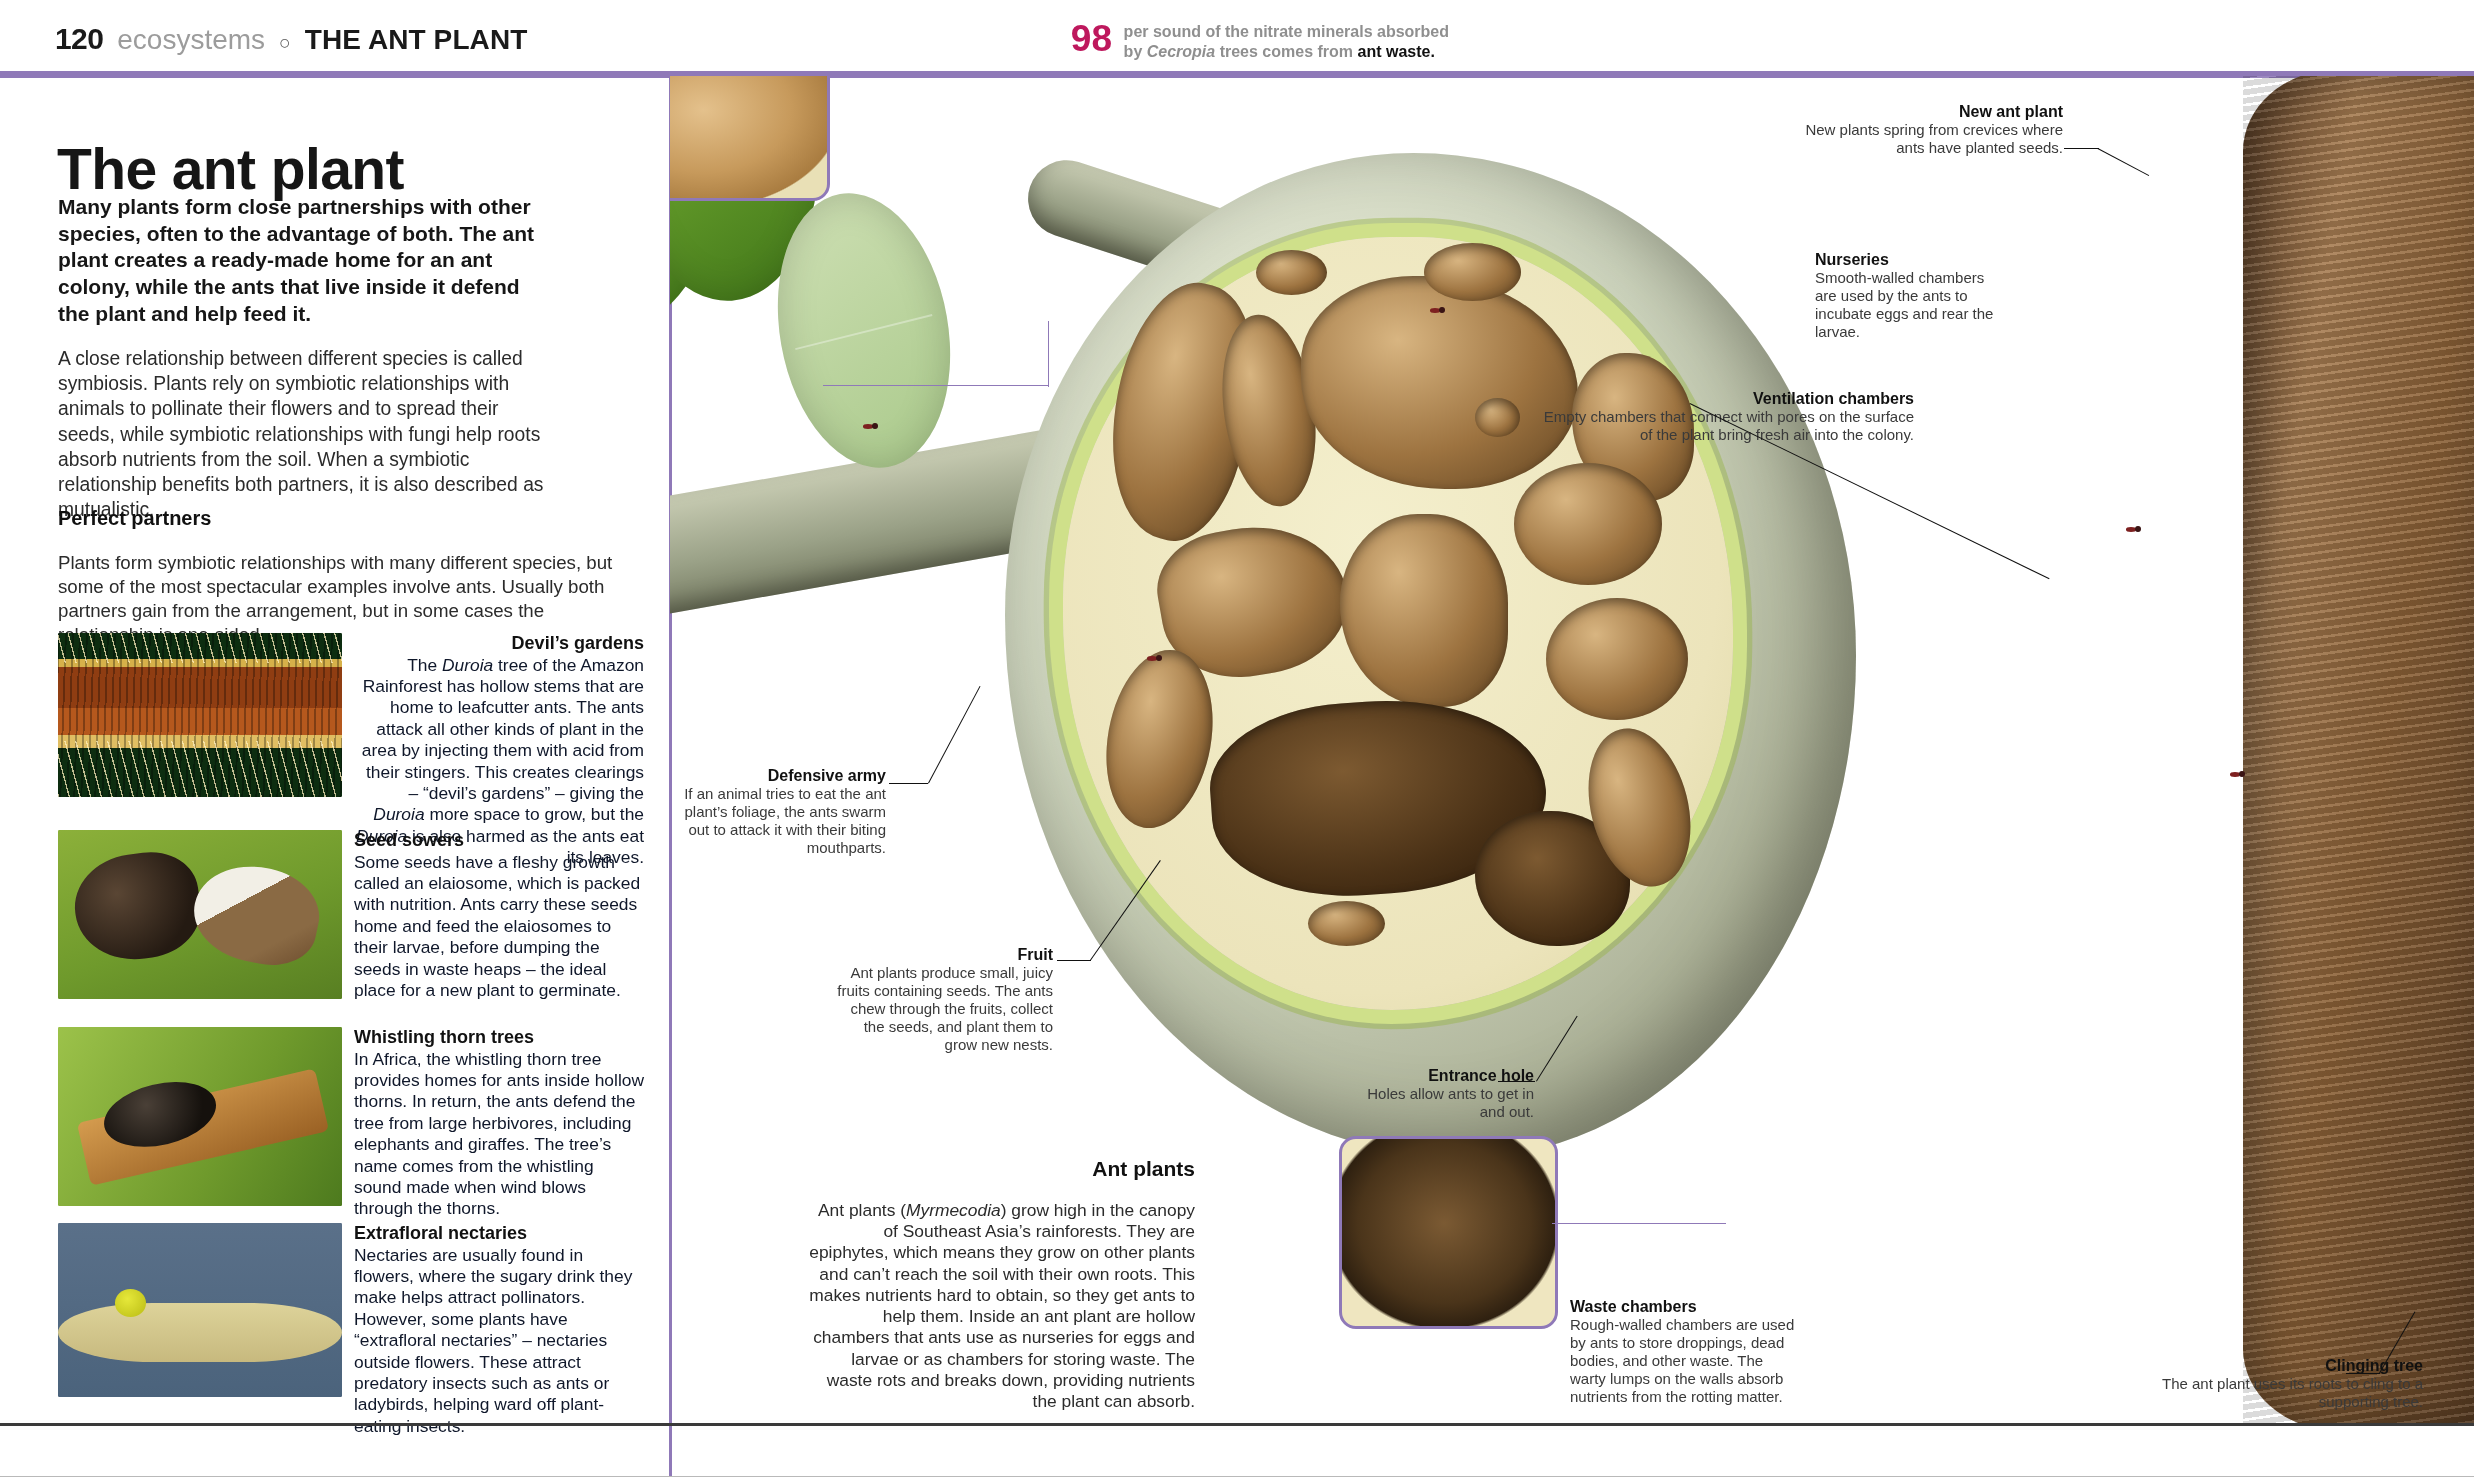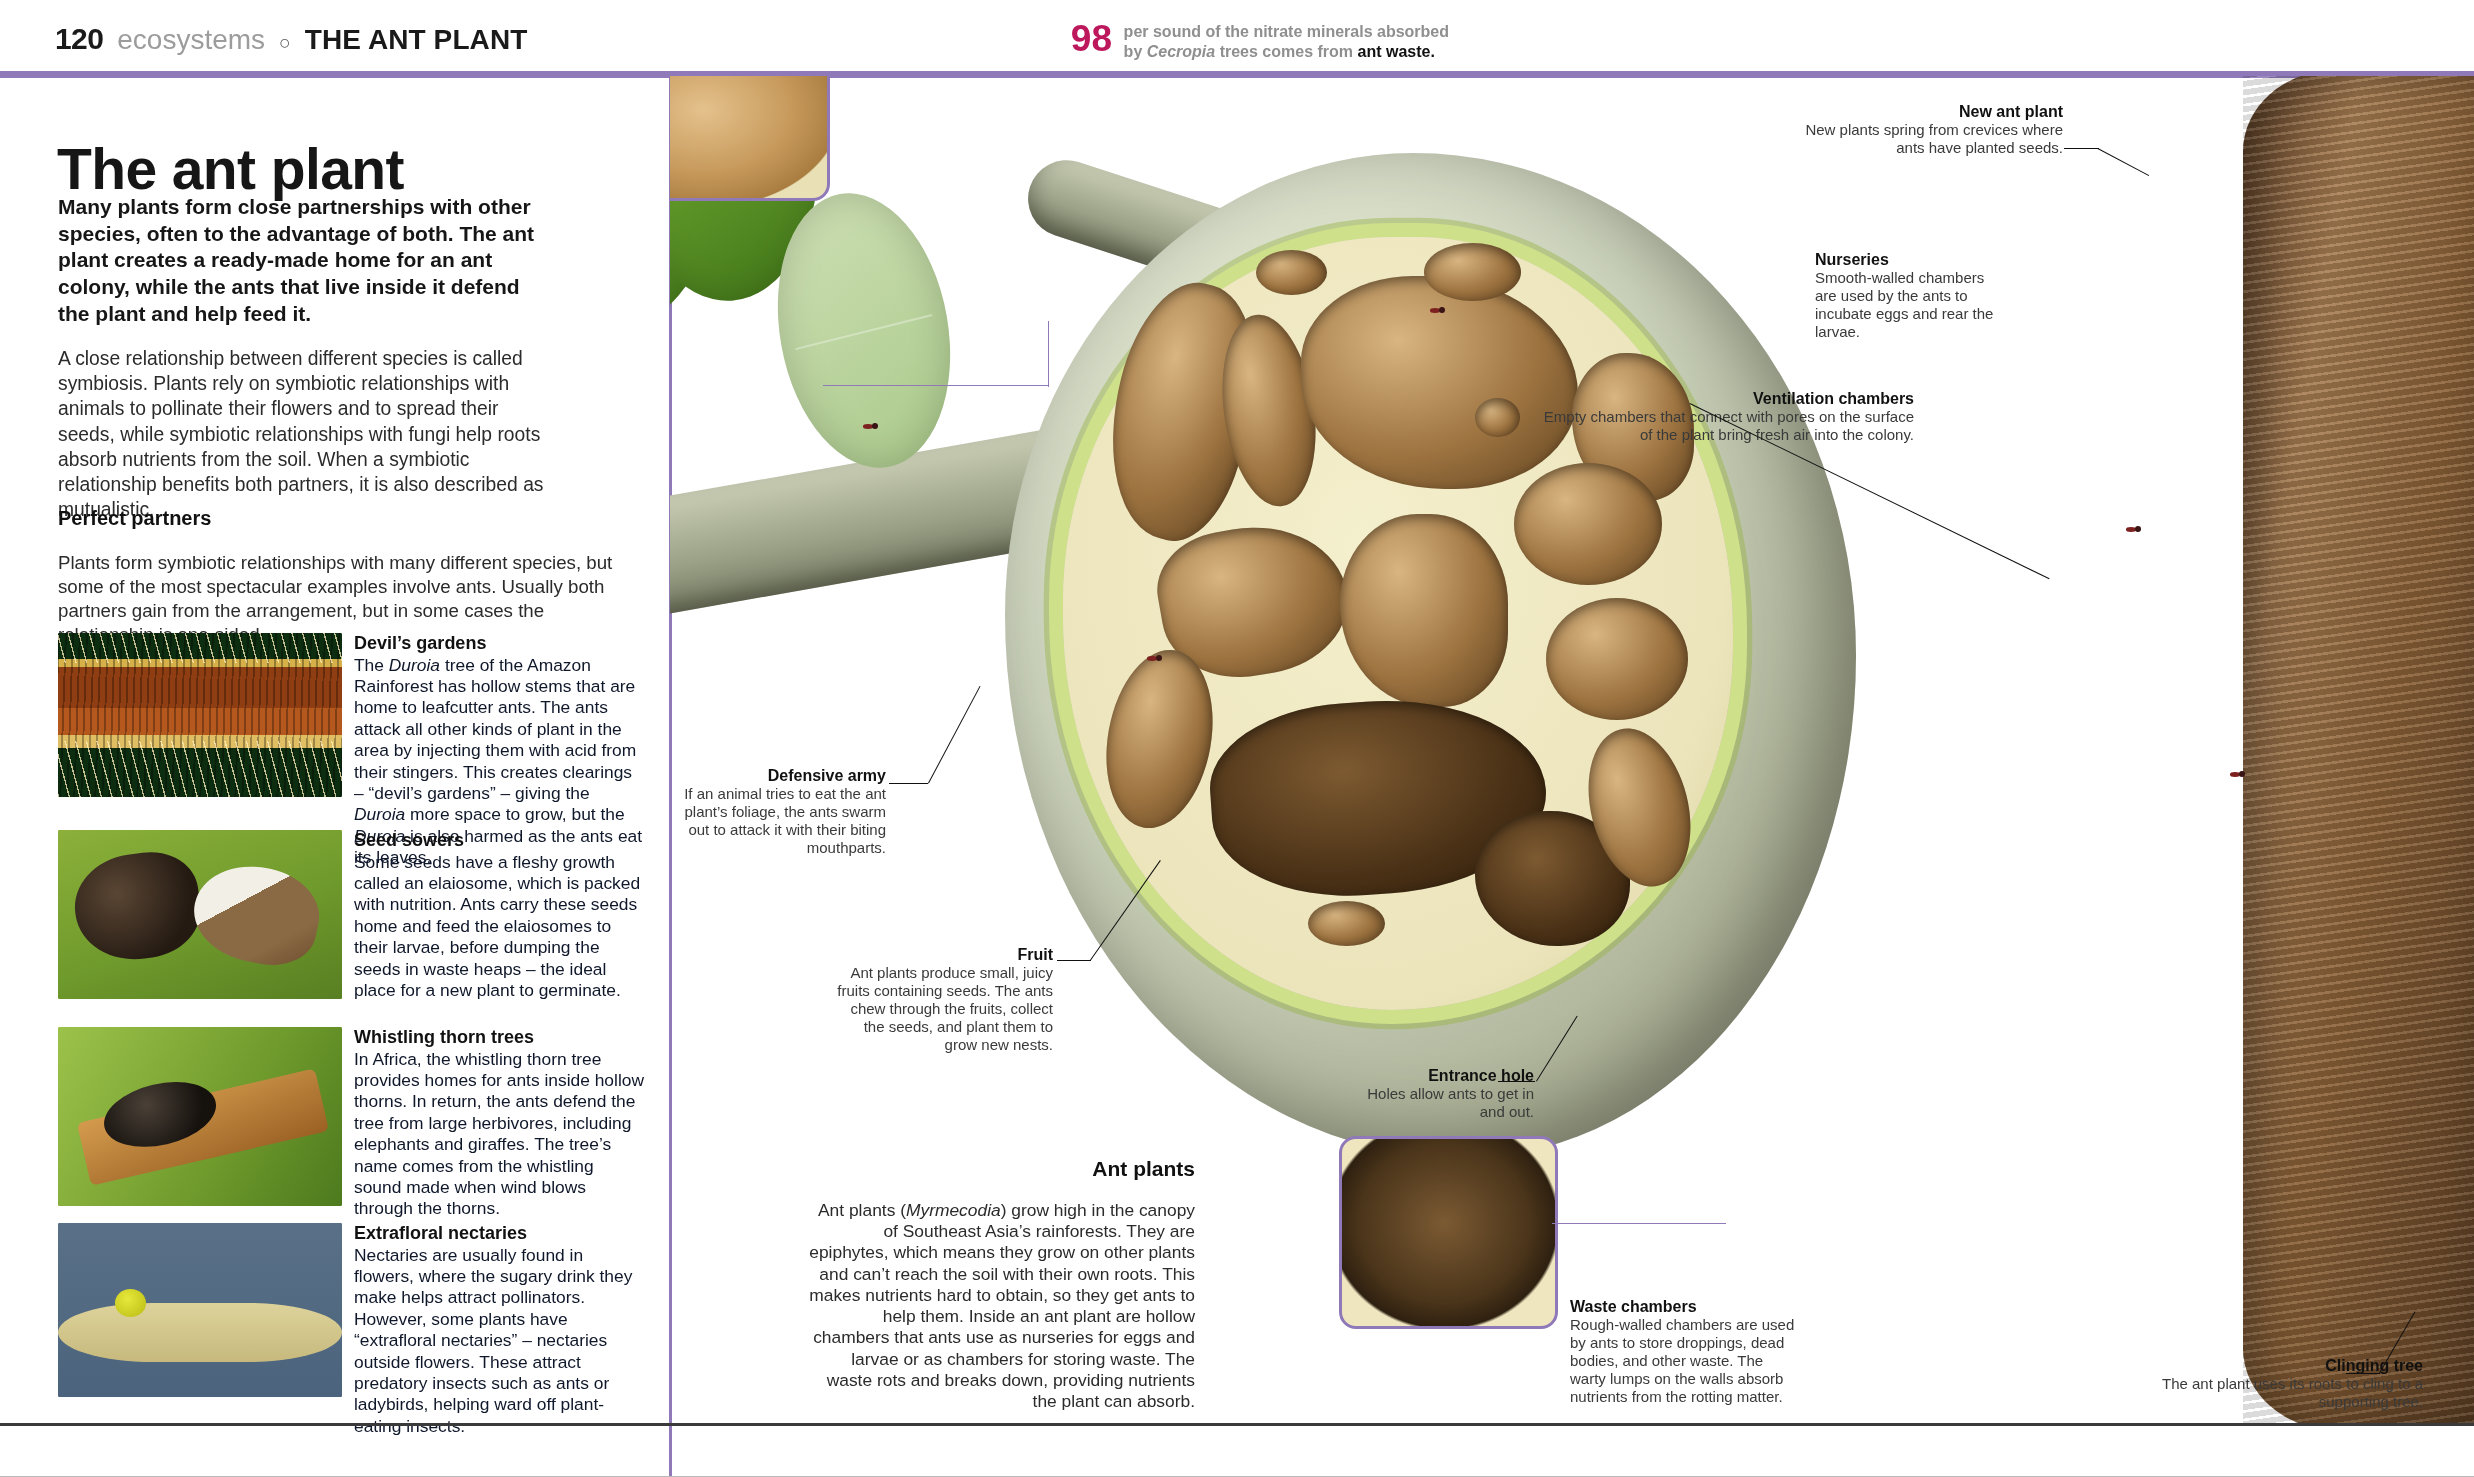--- a/index.html
+++ b/index.html
@@ -151,21 +151,21 @@
   <div id="header-rule"></div>
   <div id="gutter-line"></div>
 
   <h1 id="headline">The ant plant</h1>
   <p id="standfirst">Many plants form close partnerships with other species, often to the advantage of both. The ant plant creates a ready-made home for an ant colony, while the ants that live inside it defend the plant and help feed it.</p>
   <p id="intro">A close relationship between different species is called symbiosis. Plants rely on symbiotic relationships with animals to pollinate their flowers and to spread their seeds, while symbiotic relationships with fungi help roots absorb nutrients from the soil. When a symbiotic relationship benefits both partners, it is also described as mutualistic.</p>
 
   <div id="pp-title">Perfect partners</div>
   <p id="pp-body">Plants form symbiotic relationships with many different species, but some of the most spectacular examples involve ants. Usually both partners gain from the arrangement, but in some cases the relationship is one-sided.</p>
 
-  <div class="example" style="top:633px;height:171px;">
+  <div class="example" style="top:633px;height:171px;text-align:right;">
     <div class="ex-thumb" style="height:164px;">
         <div class="th th1"></div>
       </div>
     <div class="ex-txt">
       <div class="ex-h">Devil’s gardens</div>
       <div class="ex-p"><span>The </span><i>Duroia</i><span> tree of the Amazon Rainforest has hollow stems that are home to leafcutter ants. The ants attack all other kinds of plant in the area by injecting them with acid from their stingers. This creates clearings – “devil’s gardens” – giving the </span><i>Duroia</i><span> more space to grow, but the </span><i>Duroia</i><span> is also harmed as the ants eat its leaves.</span></div>
     </div>
   </div>
 
   <div class="example" style="top:830px;height:180px;">

